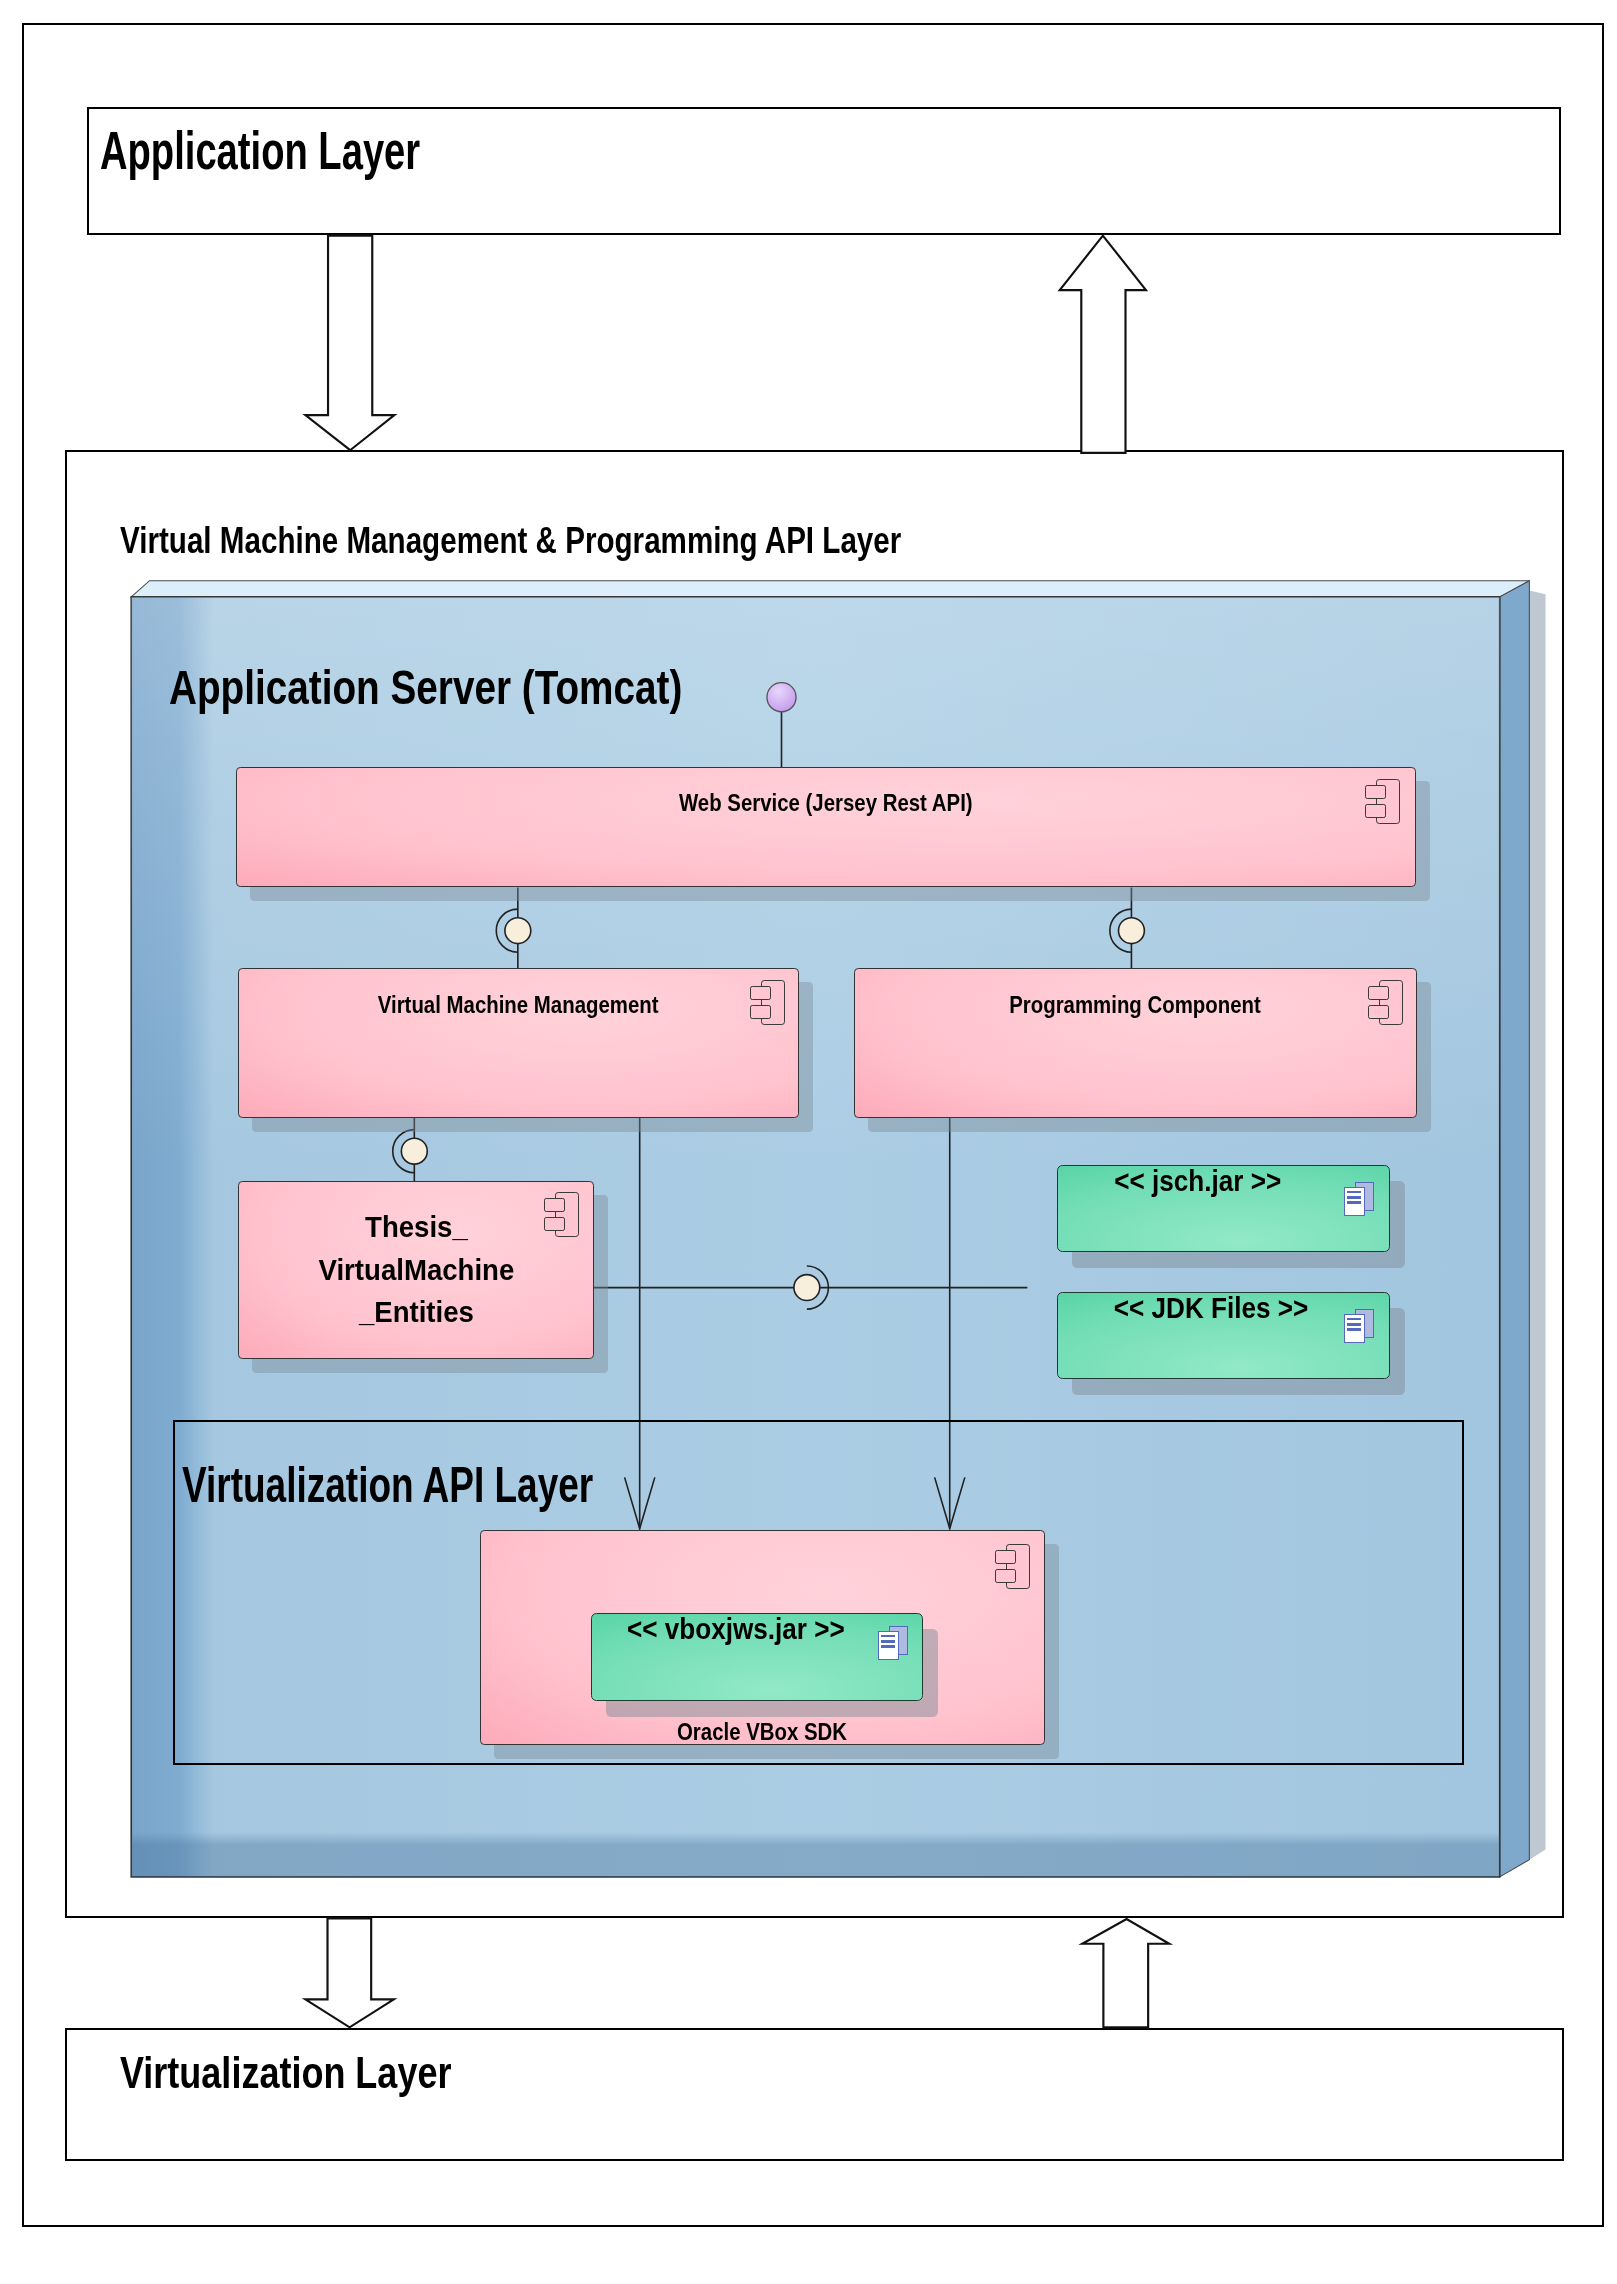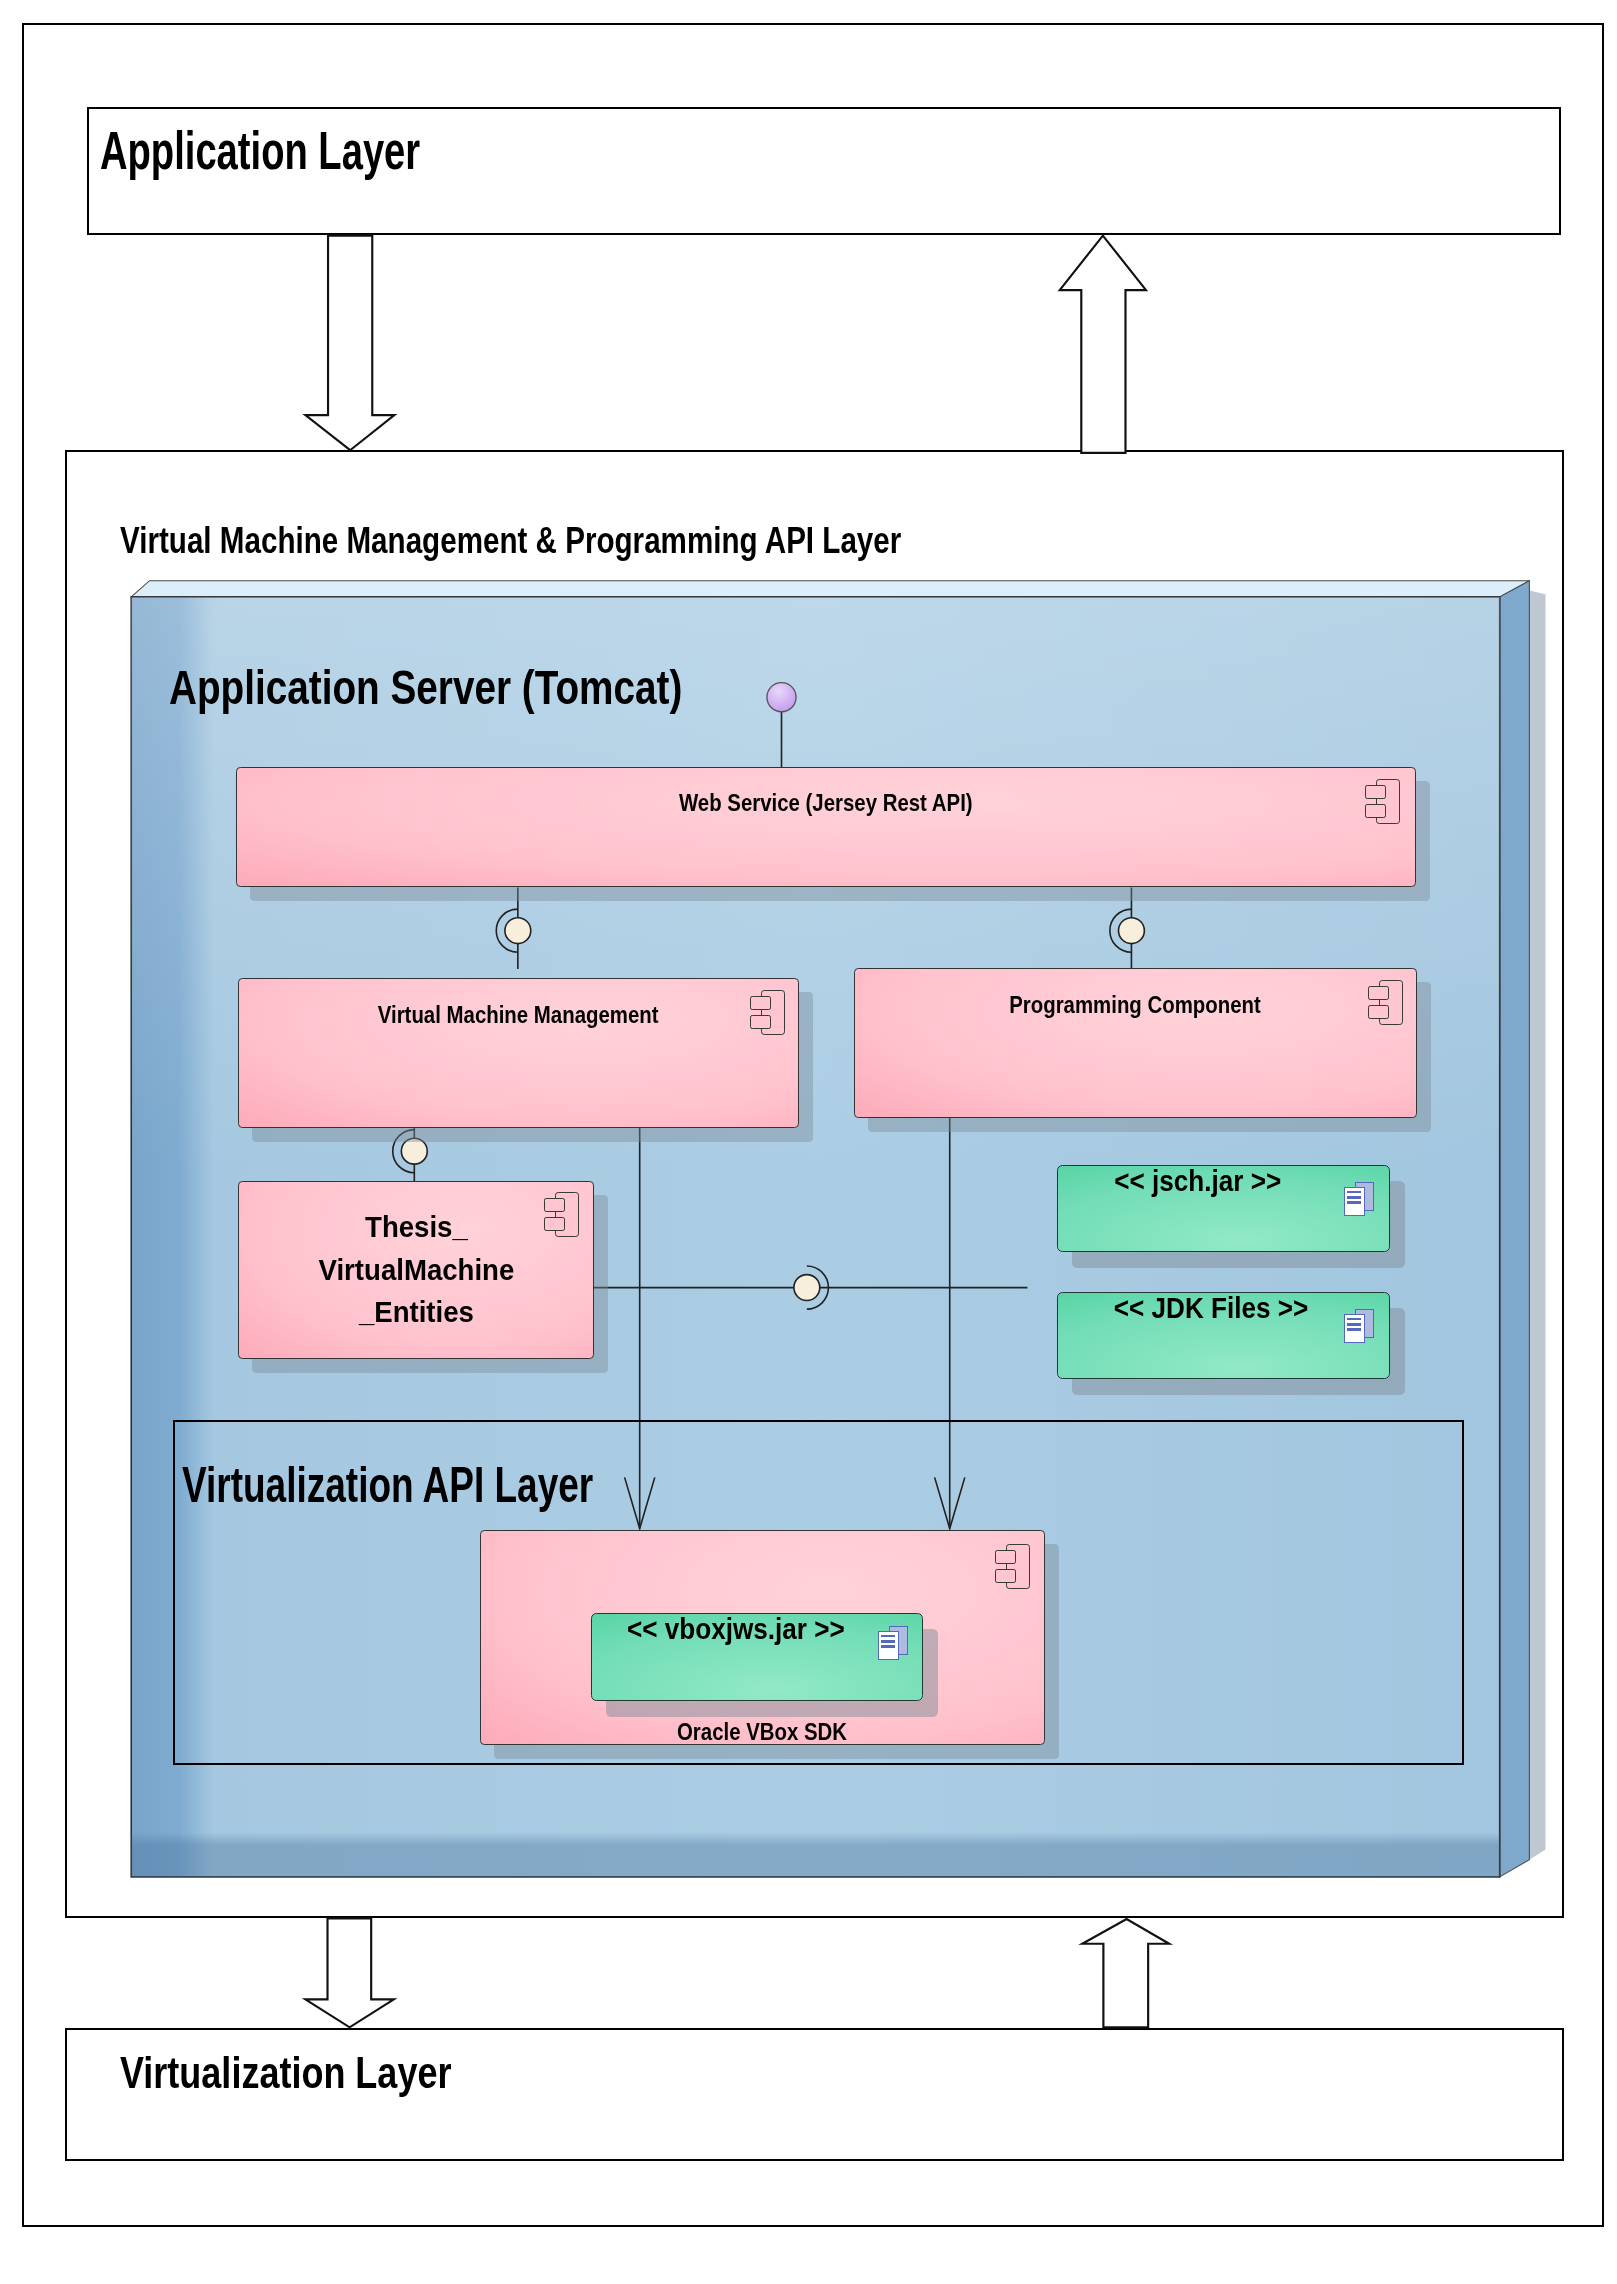--- a/index.html
+++ b/index.html
@@ -27,21 +27,21 @@
   #vapi-title{left:182px;top:1459px;font-size:50px;z-index:10;}
   #bot-title{left:120px;top:2049px;font-size:45px;}
   #war-label{right:150px;top:1807px;font-size:45px;z-index:10;text-align:right;}
 
   
   .pink{position:absolute;box-sizing:border-box;border:1.6px solid #333;border-radius:4.3px;z-index:10;
         background:radial-gradient(ellipse 130% 150% at 62% 28%, #ffd2da 0%, #ffc3ce 42%, #fda4b5 74%, #fb8da3 100%);
         box-shadow:14px 14px 0 rgba(125,138,150,0.42);
         display:flex;justify-content:center;color:#000;}
   #ws{left:236px;top:767px;width:1180px;height:120px;padding-top:21.6px;}
-  #vmm{left:238px;top:968px;width:561px;height:150px;padding-top:22.6px;margin-top:10px;}
+  #vmm{left:238px;top:968px;width:561px;height:150px;padding-top:22.6px;}
   #prog{left:854px;top:968px;width:563px;height:150px;padding-top:22.6px;}
   #thesis{left:238px;top:1181px;width:356px;height:178px;flex-direction:column;align-items:center;justify-content:center;text-align:center;}
   #sdk{left:480px;top:1530px;width:565px;height:215px;padding-top:20.5px;align-items:flex-end;}
   .pink .lbl{font-size:24px;}
   #thesis .lbl{font-size:30px;line-height:1.42;}
 
   
   .green{position:absolute;box-sizing:border-box;border:1.6px solid #1e3b32;border-radius:5.4px;z-index:10;
          background:radial-gradient(ellipse 135% 160% at 55% 88%, #92e9c7 0%, #72ddb6 45%, #50d1a1 76%, #3cc795 100%);
          box-shadow:15px 16px 0 rgba(130,142,152,0.5);

